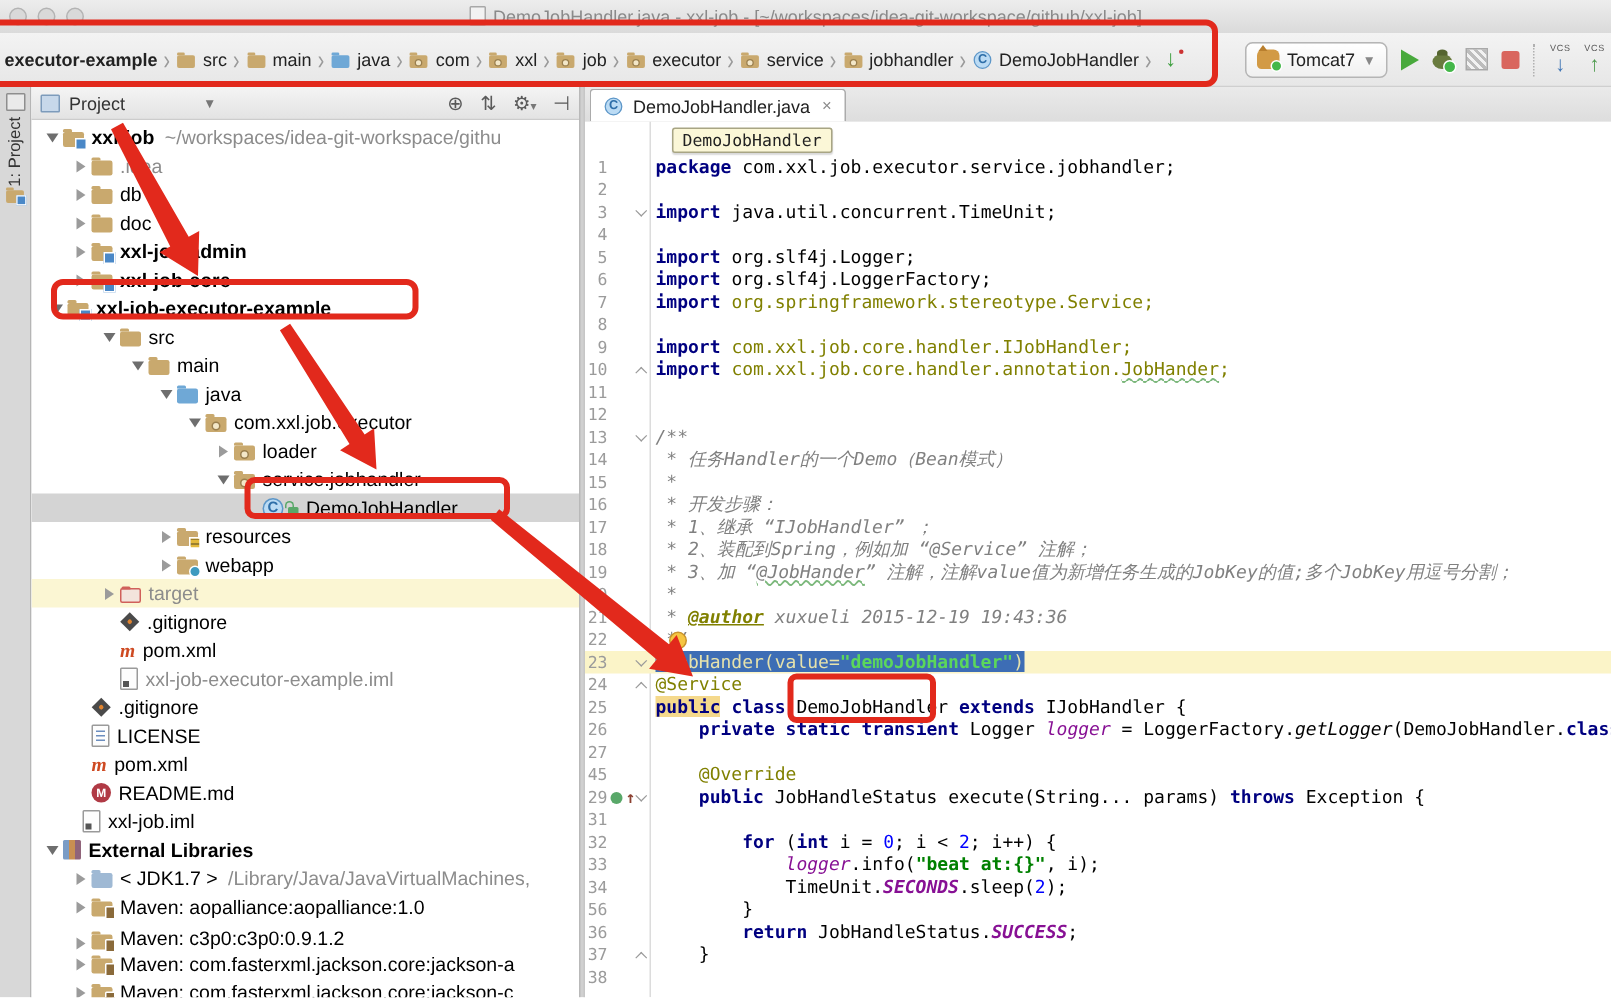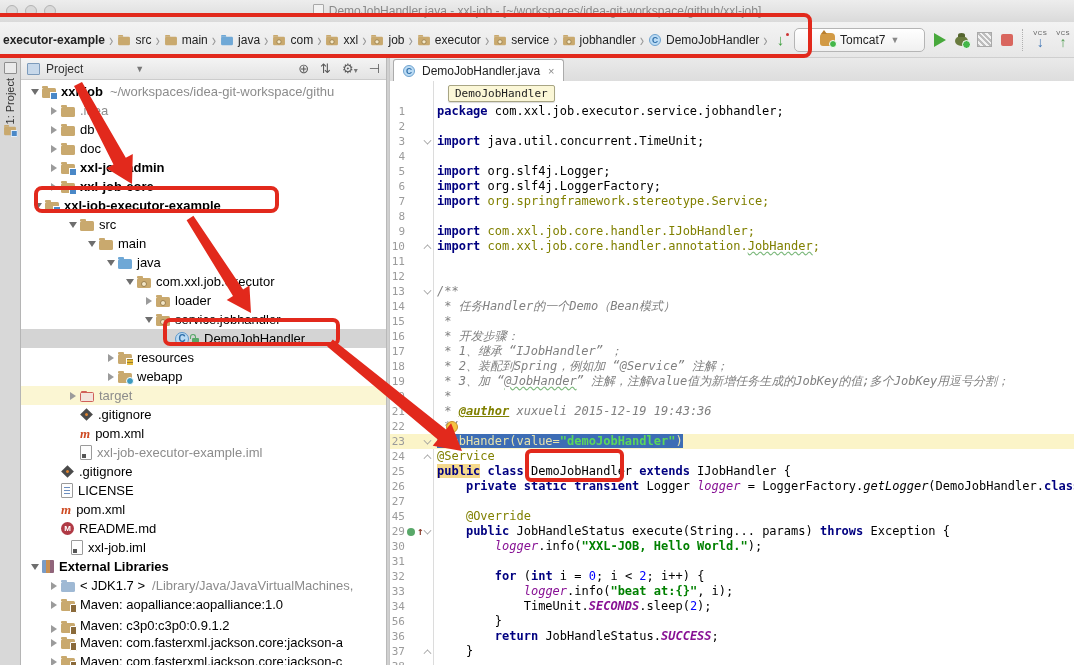--- a/index.html
+++ b/index.html
@@ -12,21 +12,21 @@
   .ic-file-gray{display:inline-block;width:9px;height:11px;background:#F2F2F2;border:1px solid #A8A8A8;border-radius:1px;vertical-align:-2px;margin-right:5px;}
   
   #navbar{position:absolute;left:0;top:22px;width:1074px;height:35px;background:linear-gradient(#F3F3F3,#E7E7E7);border-bottom:1px solid #CFCFCF;display:flex;align-items:center;}
   #navbar-items{display:flex;align-items:center;padding-left:2px;white-space:nowrap;}
   .crumb{display:flex;align-items:center;gap:4px;font-size:12px;color:#222;padding:2px 1px;}
   .crumb.bold{font-weight:bold;}
   .sep{color:#9A9A9A;font-size:13px;padding:0 3px;transform:scaleY(1.4);display:inline-block;}
   .nav-dl{color:#3FA040;font-weight:bold;font-size:15px;margin-left:6px;position:relative;}
   .nav-dl::after{content:"";position:absolute;right:-5px;top:2px;width:3px;height:3px;background:#C33;border-radius:50%;}
   #runbar{position:absolute;right:4px;top:0;height:35px;display:flex;align-items:center;gap:9px;}
-  .combo{display:flex;align-items:center;gap:5px;background:linear-gradient(#FFF,#F0F0F0);border:1px solid #B5B5B5;border-radius:5px;height:22px;padding:0 25px;font-size:12px;color:#222;}
+  .combo{display:flex;align-items:center;gap:5px;background:linear-gradient(#FFF,#F0F0F0);border:1px solid #B5B5B5;border-radius:5px;height:22px;padding:0 7px;font-size:12px;color:#222;}
   .caret{color:#888;font-size:9px;}
   .ic-tomcat{width:15px;height:13px;background:#D29A45;border-radius:4px 4px 3px 3px;position:relative;}
   .ic-tomcat::before{content:"";position:absolute;left:1px;top:-3px;border-left:3px solid transparent;border-right:3px solid transparent;border-bottom:4px solid #B97F2E;}
   .ic-tomcat::after{content:"";position:absolute;right:-2px;bottom:-2px;width:6px;height:6px;border-radius:50%;background:#44B749;border:1px solid #FFF;}
   .btn-play{width:0;height:0;border-top:7px solid transparent;border-bottom:7px solid transparent;border-left:12px solid #48A93C;}
   .ic-bug{width:13px;height:10px;border-radius:50%;background:#697B3E;position:relative;margin-top:3px;}
   .ic-bug::before{content:"";position:absolute;left:3px;top:-3px;width:7px;height:4px;border-radius:50% 50% 0 0;background:#55652F;}
   .ic-bug::after{content:"";position:absolute;right:-3px;bottom:-3px;width:7px;height:7px;border-radius:50%;background:#44B749;border:1px solid #FFF;}
   .ic-cov{width:13px;height:13px;border:1px solid #A9A9A9;background:repeating-linear-gradient(45deg,#BDBDBD 0 2px,#F2F2F2 2px 4px);}
   .btn-stop{width:12px;height:12px;background:#D9665E;border-radius:2px;}
@@ -357,21 +357,21 @@
           <div class="trow" style="padding-left: 25px;">
             <span class="tw"></span>
             <span class="ic ic-maven">m</span>
             <span class="tlabel">pom.xml</span>
           </div>
           <div class="trow" style="padding-left: 25px;">
             <span class="tw"></span>
             <span class="ic ic-md">M</span>
             <span class="tlabel">README.md</span>
           </div>
-          <div class="trow" style="padding-left: 35px; text-align: center;">
+          <div class="trow" style="padding-left: 19px; text-align: center;">
             <span class="tw"></span>
             <span class="ic ic-page ic-iml"></span>
             <span class="tlabel">xxl-job.iml</span>
           </div>
           <div class="trow" style="padding-left: 6px;">
             <span class="tw open"></span>
             <span class="ic ic-libs"></span>
             <span class="tlabel b">External Libraries</span>
           </div>
           <div class="trow" style="padding-left: 25px;">
@@ -439,21 +439,20 @@
             <div class="line"><span class="ln">20</span><span class="lcontent"><span class="tok-c"> *</span></span></div>
             <div class="line"><span class="ln">21</span><span class="lcontent"><span class="tok-c"> * </span><span class="tok-g">@author</span><span class="tok-c"> xuxueli 2015-12-19 19:43:36</span></span></div>
             <div class="line"><span class="ln">22</span><span class="lcontent"><span class="tok-c"> */</span></span><span class="bulb"></span></div>
             <div class="line cur"><span class="ln">23</span><span class="fold down"></span><span class="lcontent"><span class="sel"><span class="tok-sa">@JobHander(value=</span><span class="tok-ss">"demoJobHandler"</span><span class="tok-sa">)</span></span></span></div>
             <div class="line"><span class="ln">24</span><span class="fold up"></span><span class="lcontent"><span class="tok-a">@Service</span></span></div>
             <div class="line"><span class="ln">25</span><span class="lcontent"><span class="tok-k tok-hl">public</span><span class="tok-t"> </span><span class="tok-k">class</span><span class="tok-t"> DemoJobHandler </span><span class="tok-k">extends</span><span class="tok-t"> IJobHandler {</span></span></div>
             <div class="line"><span class="ln">26</span><span class="lcontent"><span class="tok-t">    </span><span class="tok-k">private</span><span class="tok-t"> </span><span class="tok-k">static</span><span class="tok-t"> </span><span class="tok-k">transient</span><span class="tok-t"> Logger </span><span class="tok-f">logger</span><span class="tok-t"> = LoggerFactory.</span><span class="tok-sm">getLogger</span><span class="tok-t">(DemoJobHandler.</span><span class="tok-k">class</span></span></div>
             <div class="line"><span class="ln">27</span><span class="lcontent"></span></div>
             <div class="line"><span class="ln">45</span><span class="lcontent"><span class="tok-t">    </span><span class="tok-a">@Override</span></span></div>
             <div class="line"><span class="ln">29</span><span class="ovr-dot"></span><span class="ovr-arrow">↑</span><span class="fold down"></span><span class="lcontent"><span class="tok-t">    </span><span class="tok-k">public</span><span class="tok-t"> JobHandleStatus execute(String... params) </span><span class="tok-k">throws</span><span class="tok-t"> Exception {</span></span></div>
-            <div class="line"><span class="ln">30</span><span class="lcontent"><span class="tok-t">        </span><span class="tok-f">logger</span><span class="tok-t">.info(</span><span class="tok-s">"XXL-JOB, Hello World."</span><span class="tok-t">);</span></span></div>
             <div class="line"><span class="ln">31</span><span class="lcontent"></span></div>
             <div class="line"><span class="ln">32</span><span class="lcontent"><span class="tok-t">        </span><span class="tok-k">for</span><span class="tok-t"> (</span><span class="tok-k">int</span><span class="tok-t"> i = </span><span class="tok-n">0</span><span class="tok-t">; i &lt; </span><span class="tok-n">2</span><span class="tok-t">; i++) {</span></span></div>
             <div class="line"><span class="ln">33</span><span class="lcontent"><span class="tok-t">            </span><span class="tok-f">logger</span><span class="tok-t">.info(</span><span class="tok-s">"beat at:{}"</span><span class="tok-t">, i);</span></span></div>
             <div class="line"><span class="ln">34</span><span class="lcontent"><span class="tok-t">            TimeUnit.</span><span class="tok-sf">SECONDS</span><span class="tok-t">.sleep(</span><span class="tok-n">2</span><span class="tok-t">);</span></span></div>
             <div class="line"><span class="ln">56</span><span class="lcontent"><span class="tok-t">        }</span></span></div>
             <div class="line"><span class="ln">36</span><span class="lcontent"><span class="tok-t">        </span><span class="tok-k">return</span><span class="tok-t"> JobHandleStatus.</span><span class="tok-sf">SUCCESS</span><span class="tok-t">;</span></span></div>
             <div class="line"><span class="ln">37</span><span class="fold up"></span><span class="lcontent"><span class="tok-t">    }</span></span></div>
             <div class="line"><span class="ln">38</span><span class="lcontent"></span></div>
           </div>
       </div>

